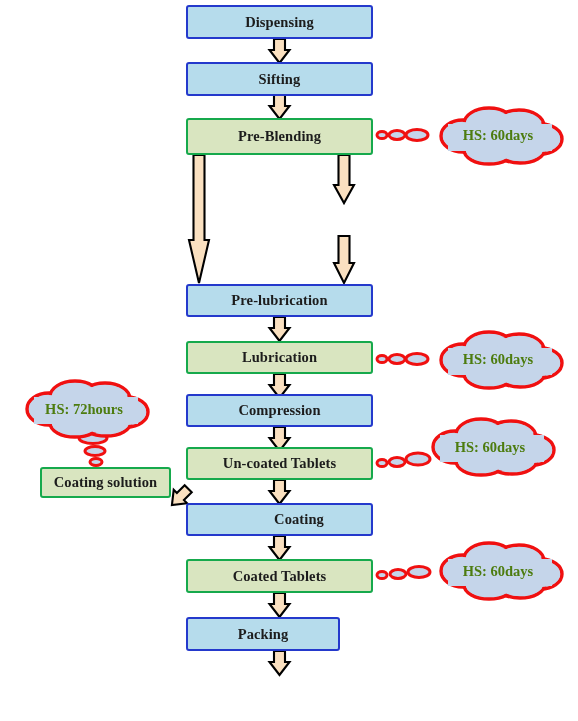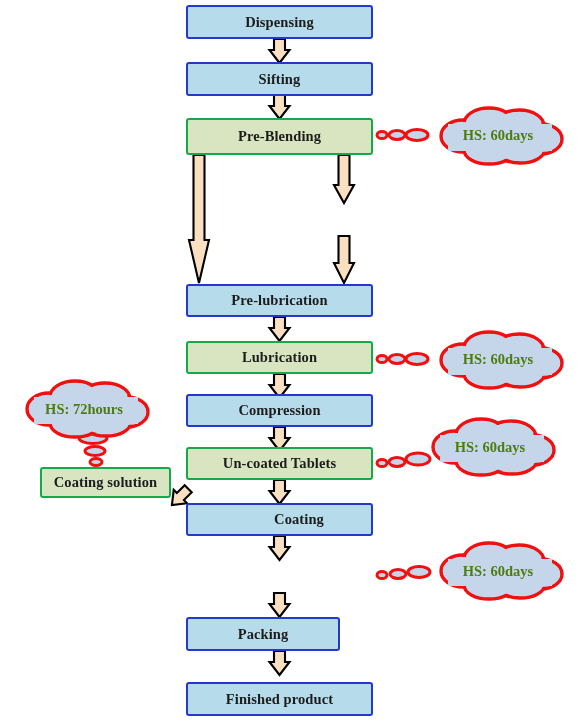--- a/index.html
+++ b/index.html
@@ -222,28 +222,28 @@
   </div>
 
   <div class="node green" style="left:40px;top:467px;width:131px;height:31px;">
     <span>Coating solution</span>
   </div>
 
   <div class="node blue" style="left:186px;top:503px;width:187px;height:33px;padding-left:39px;">
     <span>Coating</span>
   </div>
 
+  <div class="node green" style="left:186px;top:559px;width:187px;height:34px;">
+    <span>Coated Tablets</span>
+  </div>
 
   <div class="node blue" style="left:186px;top:617px;width:154px;height:34px;">
     <span>Packing</span>
   </div>
 
-  <div class="node blue" style="left:186px;top:682px;width:187px;height:34px;">
-    <span>Finished product</span>
-  </div>
 
   <div class="cloudtext" style="left:426px;top:121px;width:144px;height:28px;">
     <span>HS: 60days</span>
   </div>
 
   <div class="cloudtext" style="left:426px;top:345px;width:144px;height:28px;">
     <span>HS: 60days</span>
   </div>
 
   <div class="cloudtext" style="left:418px;top:433px;width:144px;height:28px;">

